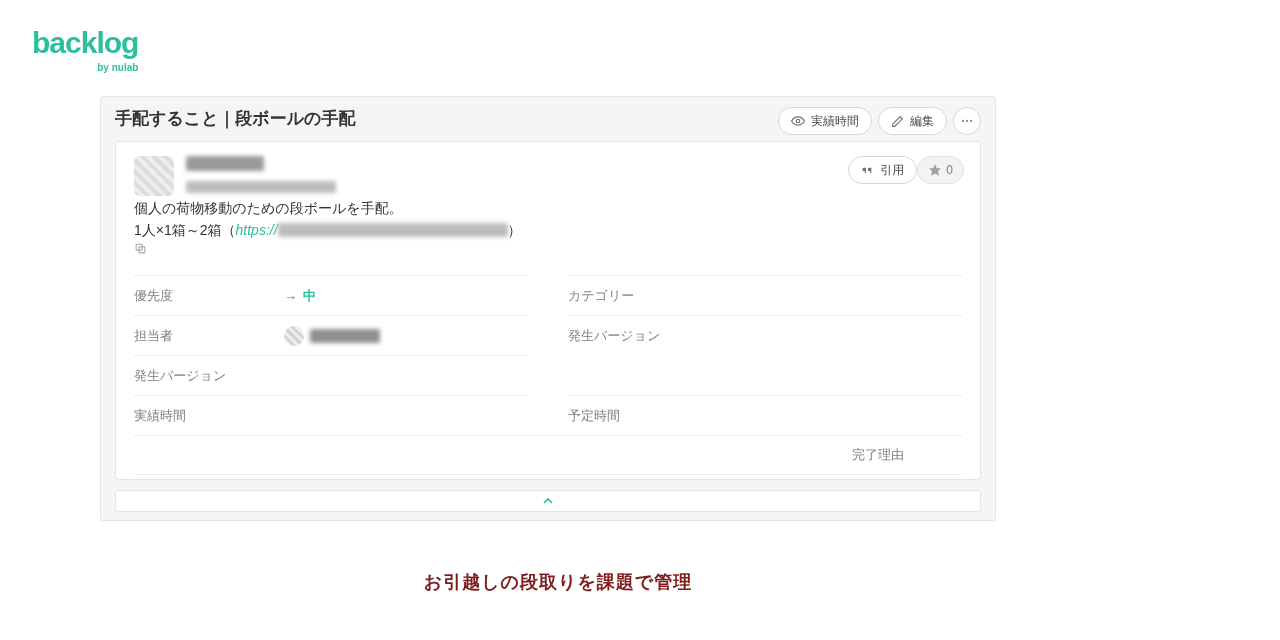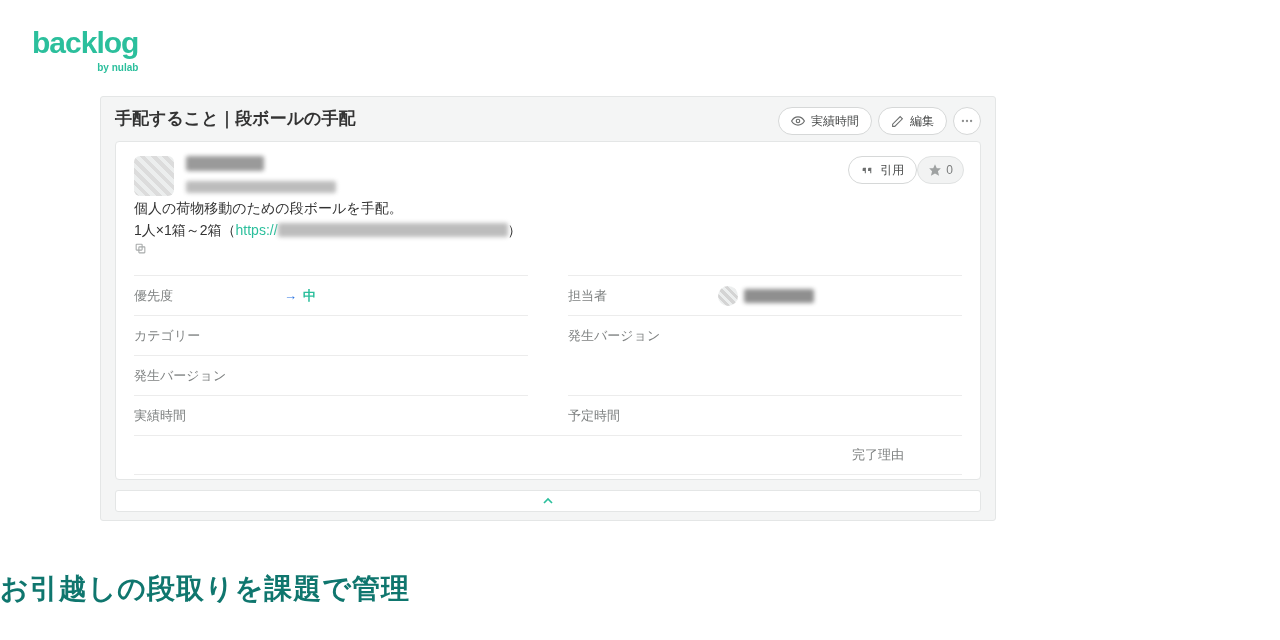--- a/index.html
+++ b/index.html
@@ -113,21 +113,21 @@
     height: 28px; border-radius: 16px;
     background: #f2f3f3; border: 1px solid #e0e2e2;
     padding: 0 10px; font-size: 12px; color: #7b7d7d;
   }
 
   .body-text {
     font-size: 14px;
     color: #333;
     line-height: 1.6;
   }
-  .body-text a { color: #2bbf9c; text-decoration: none; }
+  .body-text a { color: #2bbf9c; text-decoration: none; font-style: italic; }
   .copy-ico { color:#a8abab; font-size:13px; margin-left:4px; }
 
   
   .fields {
     margin-top: 20px;
     display: grid;
     grid-template-columns: 1fr 1fr;
     column-gap: 40px;
     padding-bottom: 4px;
   }
@@ -159,23 +159,24 @@
     border-radius: 3px;
     display:flex; align-items:center; justify-content:center;
     cursor: pointer;
     color: #2bbf9c;
   }
 
   
   .caption {
     position: absolute;
     left: 0; right: 0; top: 570px;
-    font-size: 28px;
+    text-align: center;
+    font-size: 18px;
     font-weight: 700;
-    color: #0f766e;
+    color: #7f1d1d;
     letter-spacing: 1px;
   }
 
   svg { display:block; }
 </style>
 </head>
 <body>
 <div class="page">
 
 <div class="logo">
@@ -257,29 +258,29 @@
 
     <div class="fields">
       <div class="field">
         <span class="field-label">優先度</span>
         <span class="field-value">
           <span class="arrow-blue">→</span>
           <span style="color:#2bbf9c;font-weight:600">中</span>
         </span>
       </div>
       <div class="field">
+        <span class="field-label">カテゴリー</span>
+      </div>
+
+      <div class="field">
         <span class="field-label">担当者</span>
         <span class="field-value">
           <span class="avatar-sm"></span>
           <span class="blurred-text assignee-name"></span>
         </span>
-      </div>
-
-      <div class="field">
-        <span class="field-label">カテゴリー</span>
       </div>
       <div class="field">
         <span class="field-label">発生バージョン</span>
       </div>
 
       <div class="field">
         <span class="field-label">発生バージョン</span>
       </div>
       <div class="field" style="border-top:none"></div>
 

